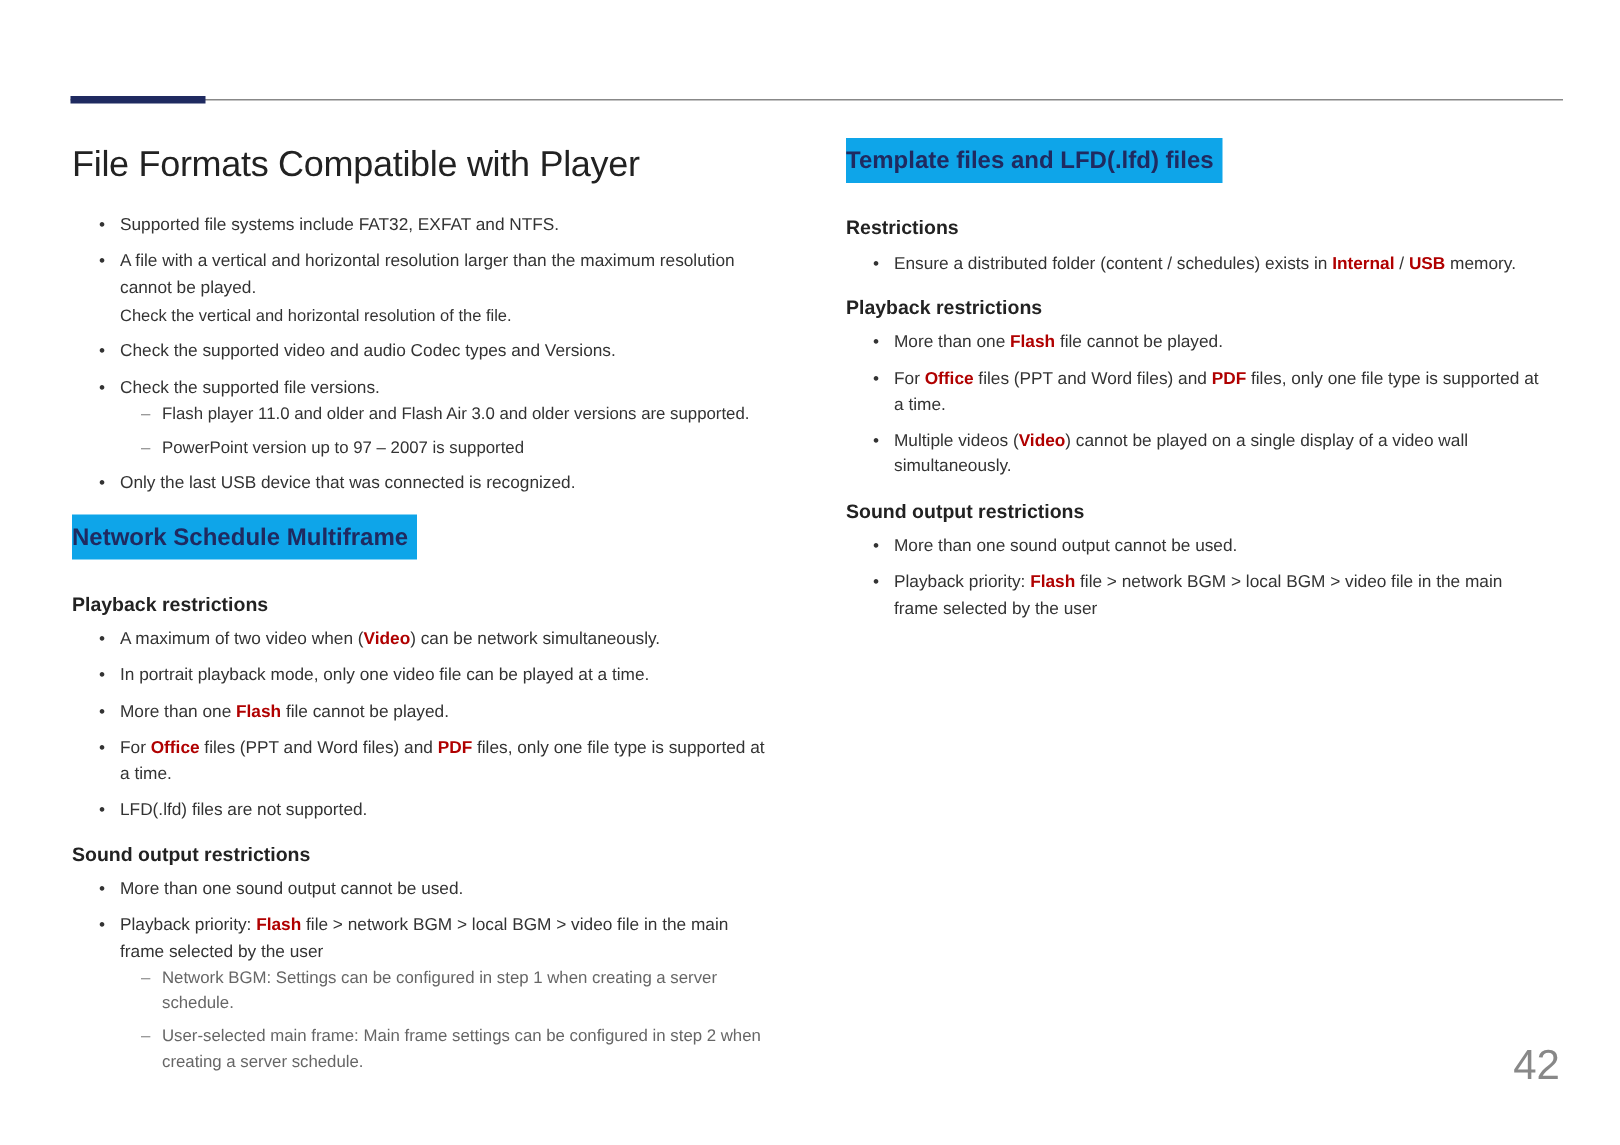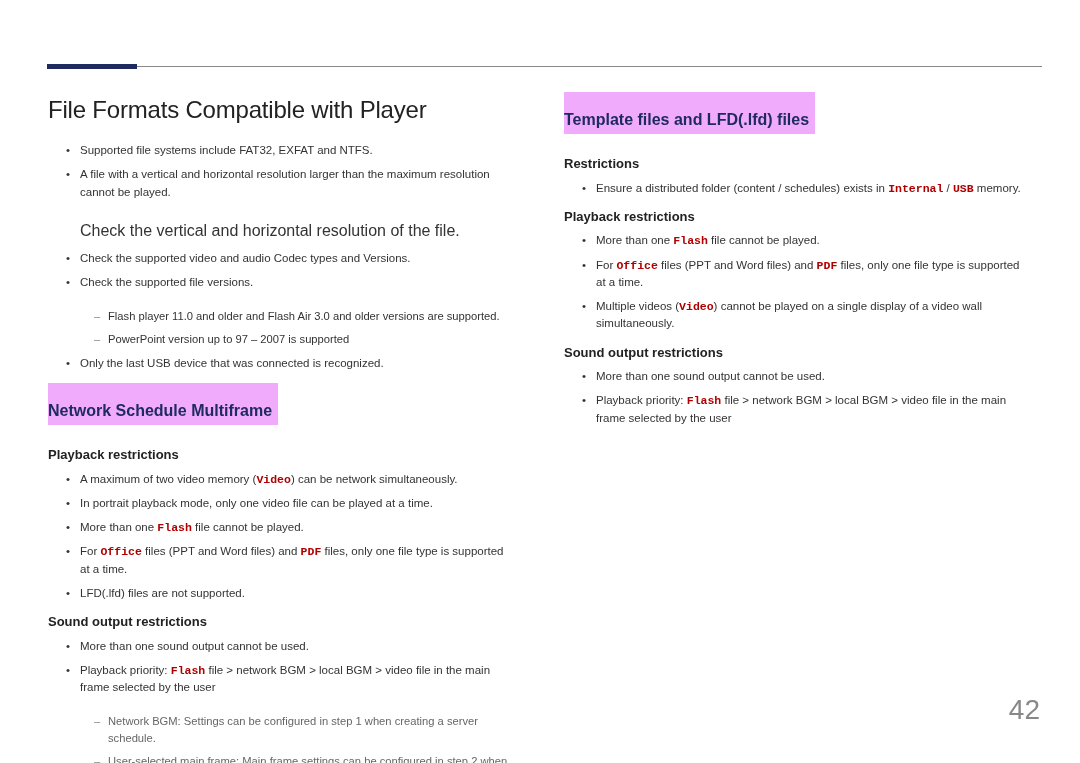--- a/index.html
+++ b/index.html
@@ -40,22 +40,22 @@
   font-weight: 400;
   color: #222;
   margin-bottom: 14px;
   letter-spacing: -0.2px;
 }
 h2 {
   display: inline-block;
   font-size: 16px;
   font-weight: 700;
   color: #1f2a60;
-  background: #f0abfc;
-  padding: 16px 6px 2px 0;
+  background: #0ea5e9;
+  padding: 4px 6px 2px 0;
   margin-top: 4px;
   margin-bottom: 10px;
 }
 h2.first-in-col { margin-top: 0; }
 h3 {
   font-size: 13px;
   font-weight: 700;
   color: #222;
   margin-top: 10px;
   margin-bottom: 6px;
@@ -68,38 +68,38 @@
   font-size: 11.5px;
   color: #333;
 }
 ul.bullets > li::before {
   content: "•";
   position: absolute;
   left: 0;
   top: 0;
   color: #333;
 }
-ul.dashes { list-style: none; padding-left: 14px; margin-top: 17px; }
+ul.dashes { list-style: none; padding-left: 14px; margin-top: 0; }
 ul.dashes > li {
   position: relative;
   padding-left: 14px;
   margin-bottom: 6px;
   font-size: 11.2px;
   color: #666;
 }
 ul.dashes > li::before {
   content: "–";
   position: absolute;
   left: 0;
   top: 0;
   color: #888;
 }
 ul.dashes.dark > li { color: #333; }
-.note { font-size: 16px; color: #333; padding-left: 0; margin-top: 18px; margin-bottom: 6px; }
-.red { color: #b00000; font-weight: 600; font-family: Liberation Mono, monospace; }
+.note { font-size: 11px; color: #333; padding-left: 0; margin-top: 2px; margin-bottom: 6px; }
+.red { color: #b00000; font-weight: 600; }
 .bold { font-weight: 700; color: #222; }
 .pagenum {
   position: absolute;
   right: 40px;
   bottom: 32px;
   font-size: 28px;
   color: #888;
   font-weight: 300;
 }
 </style>
@@ -128,21 +128,21 @@
         </ul>
       </li>
       <li>Only the last USB device that was connected is recognized.</li>
     </ul>
 
     <h2>Network Schedule Multiframe</h2>
 
     <h3>Playback restrictions</h3>
     <ul class="bullets">
       <li>
-        <span>A maximum of two video memory (</span><span class="red">Video</span><span>) can be network simultaneously.</span>
+        <span>A maximum of two video when (</span><span class="red">Video</span><span>) can be network simultaneously.</span>
       </li>
       <li>In portrait playback mode, only one video file can be played at a time.</li>
       <li>
         <span>More than one </span><span class="red">Flash</span><span> file cannot be played.</span>
       </li>
       <li>
         <span>For </span><span class="red">Office</span><span> files (PPT and Word files) and </span><span class="red">PDF</span><span> files, only one file type is supported at a time.</span>
       </li>
       <li>LFD(.lfd) files are not supported.</li>
     </ul>

